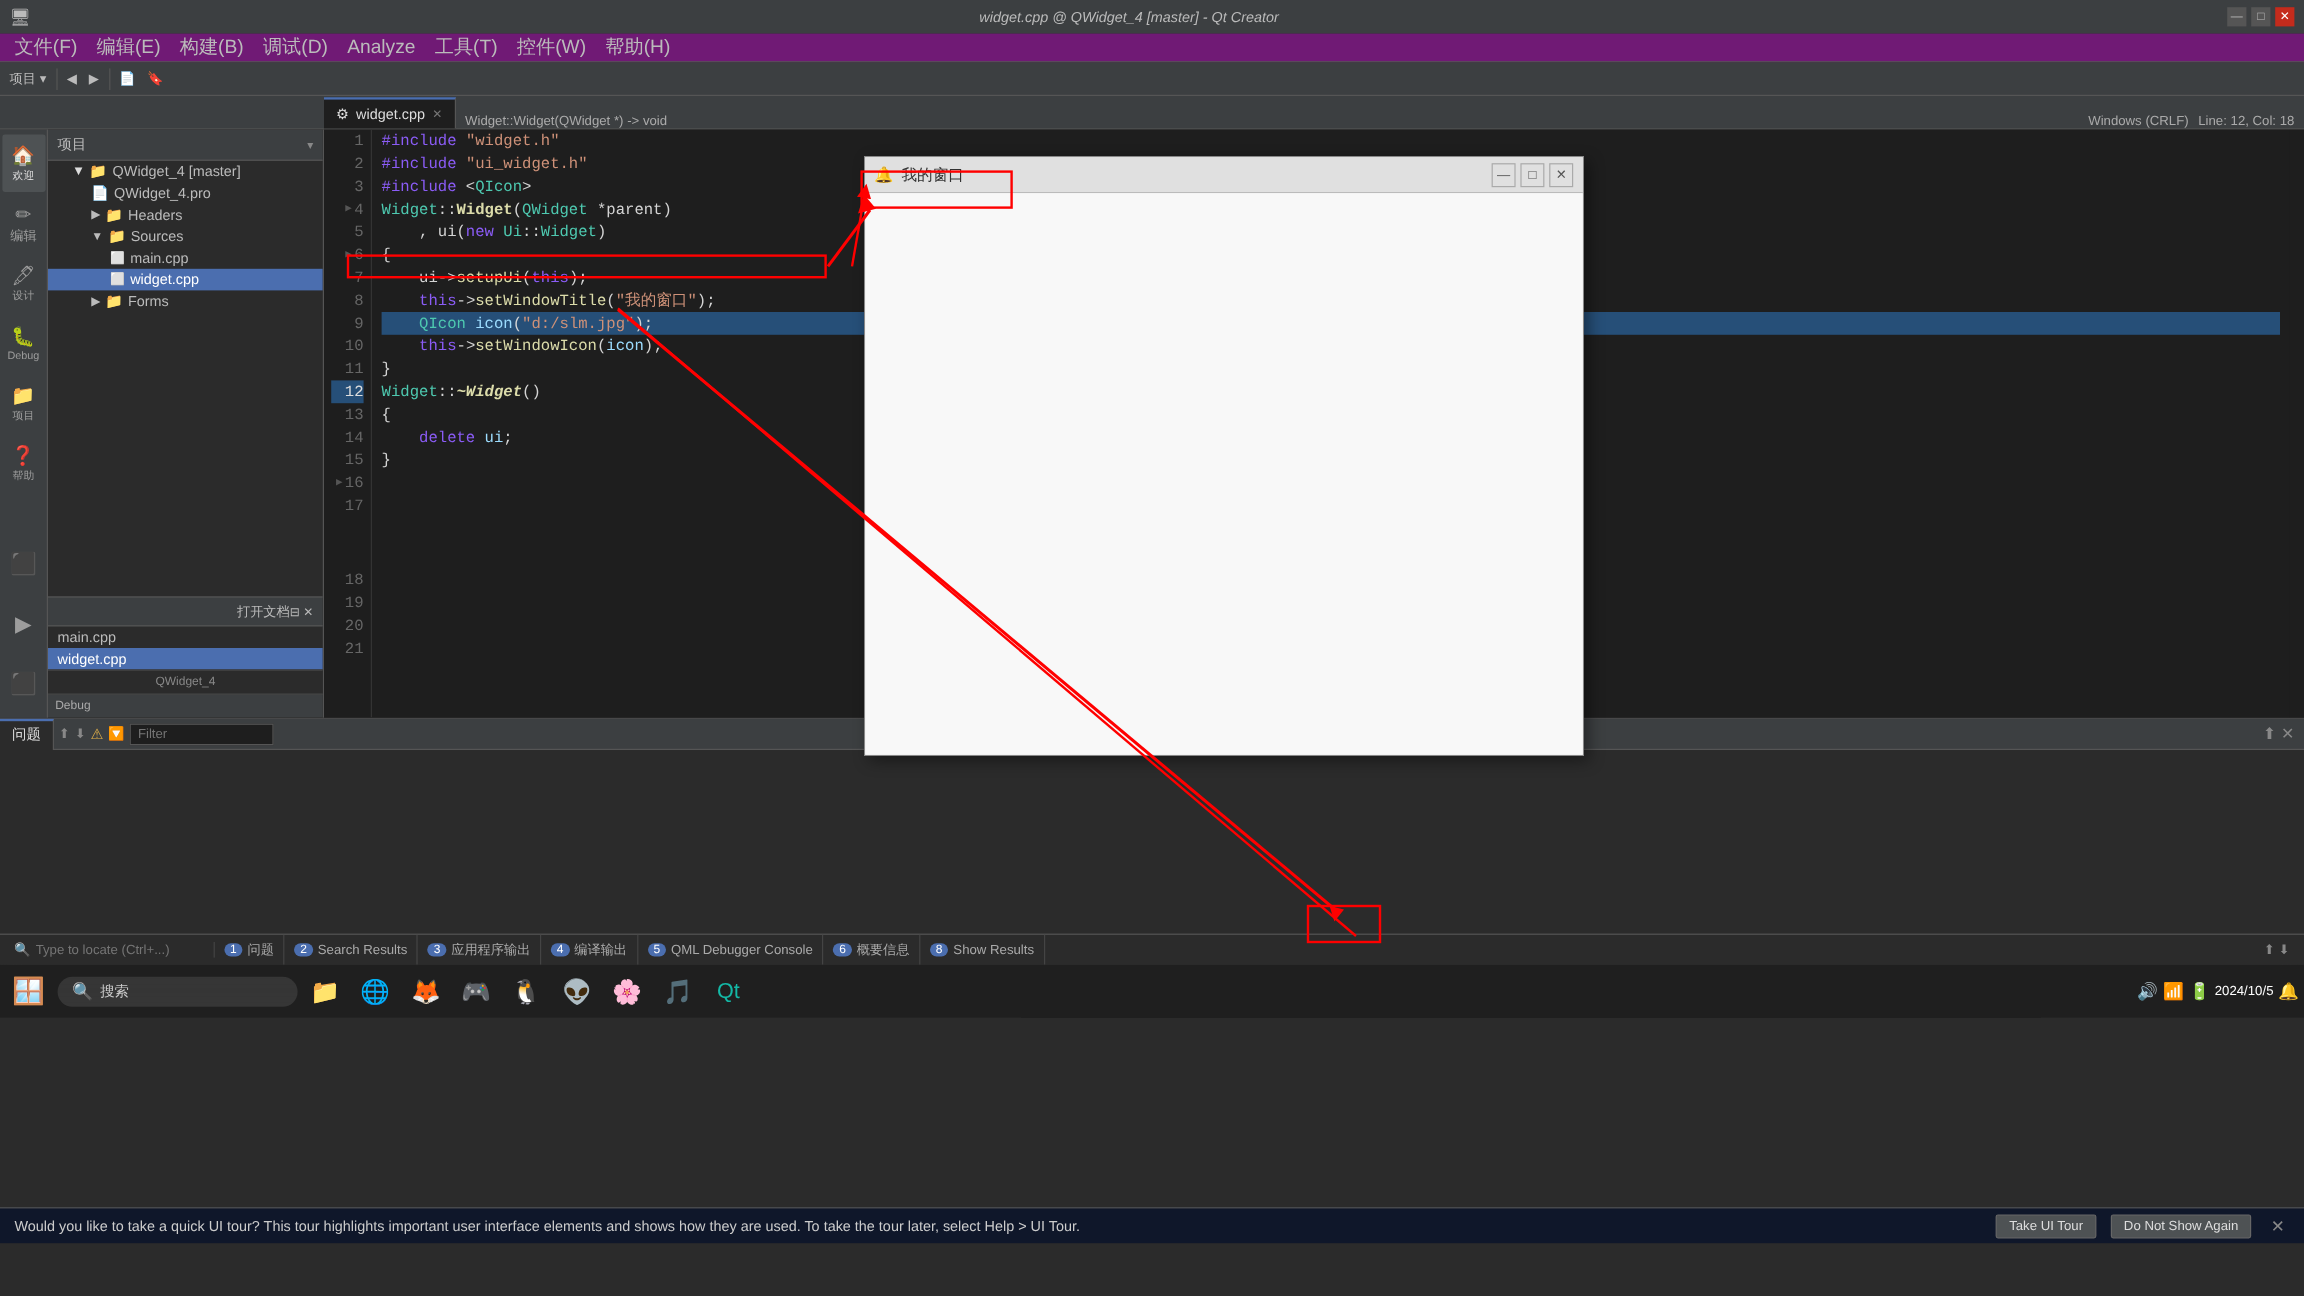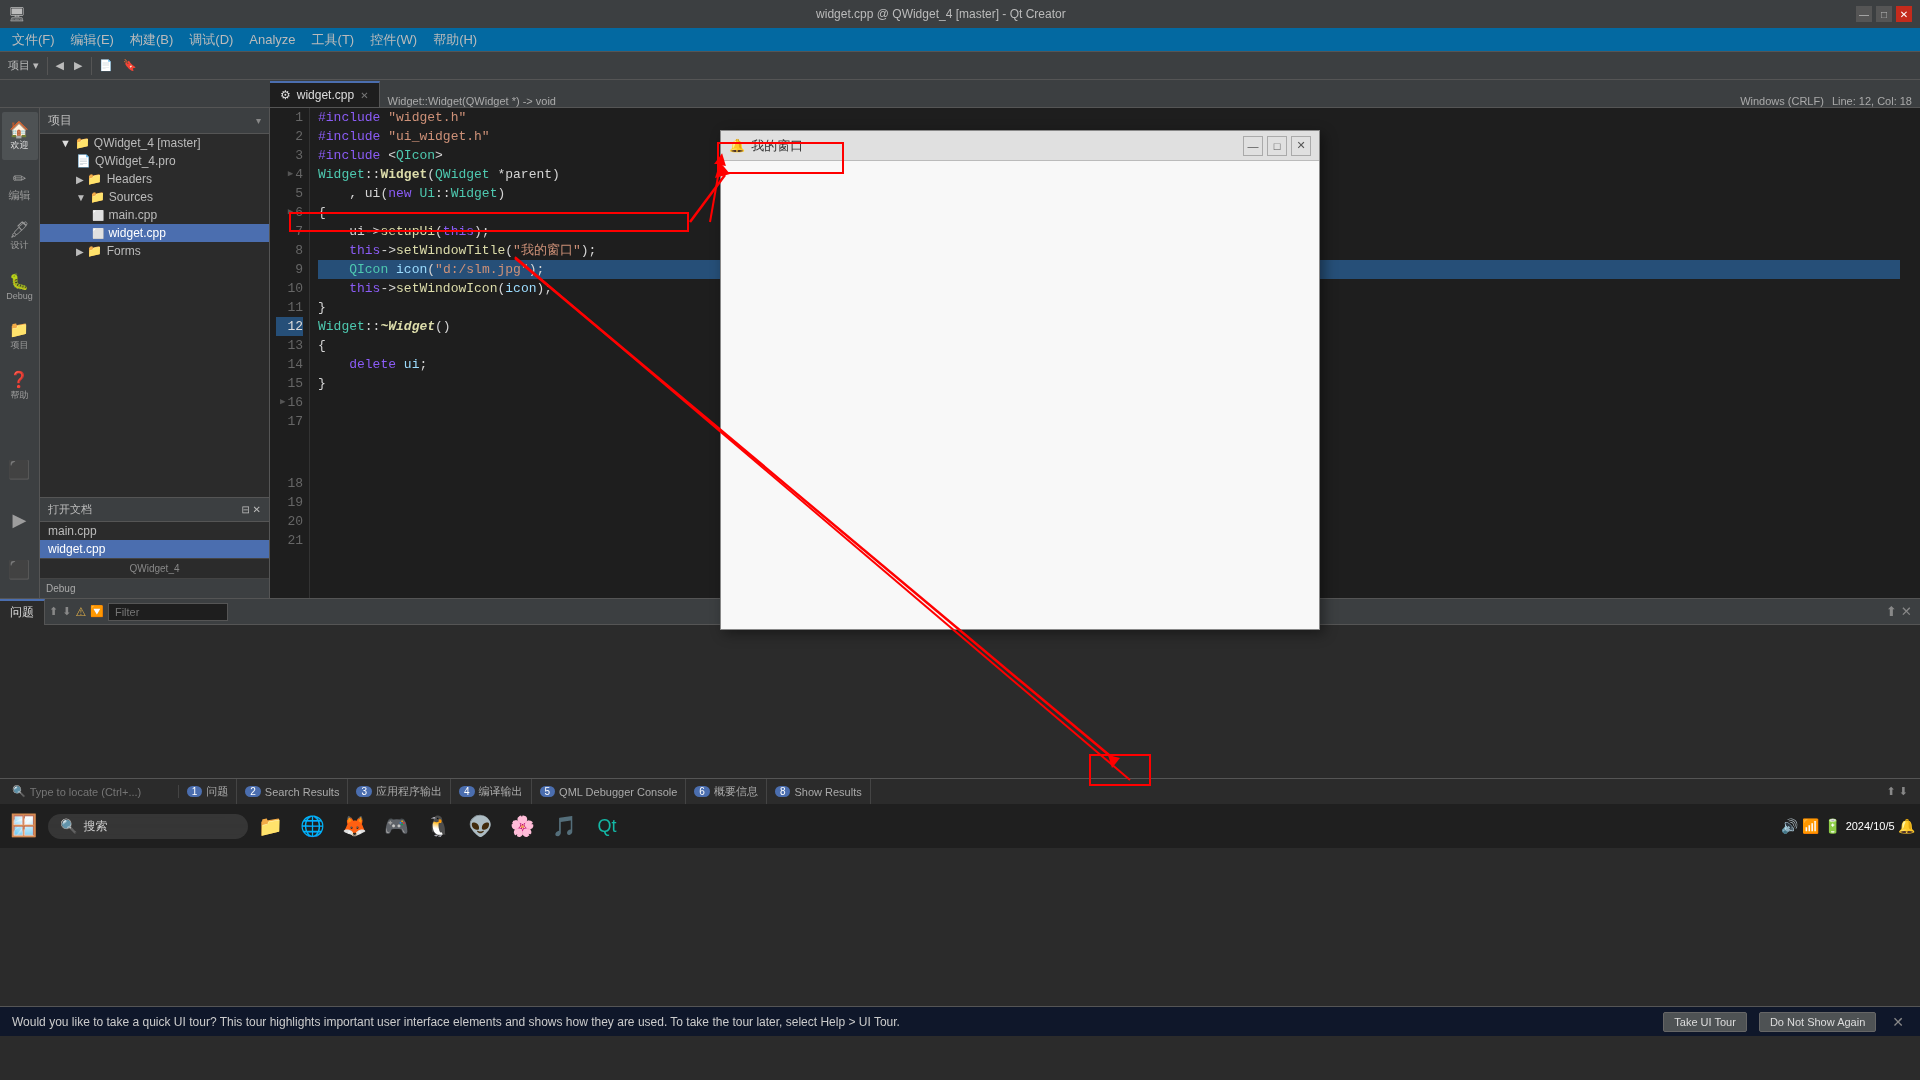--- a/index.html
+++ b/index.html
@@ -9,33 +9,33 @@
     .title-bar {
       height: 28px;
       background: #3c3f41;
       display: flex;
       align-items: center;
       justify-content: space-between;
       padding: 0 8px;
       color: #bbb;
       font-size: 12px;
     }
-    .title-bar-title { flex: 1; text-align: center; }
+    .title-bar-title { flex: 1; text-align: center; font-style: italic; }
     .title-bar-controls { display: flex; gap: 4px; }
     .title-bar-btn { width: 16px; height: 16px; background: #555; border: none; cursor: pointer; color: #bbb; font-size: 10px; display: flex; align-items: center; justify-content: center; }
 
     
     .menu-bar {
       height: 24px;
-      background: #0369a1;
+      background: #701a75;
       display: flex;
       align-items: center;
       padding: 0 4px;
       color: #bbb;
-      font-size: 13px;
+      font-size: 16px;
       border-bottom: 1px solid #555;
     }
     .menu-item { padding: 0 8px; cursor: pointer; height: 100%; display: flex; align-items: center; }
 
     
     .toolbar {
       height: 28px;
       background: #3c3f41;
       display: flex;
       align-items: center;
@@ -218,21 +218,21 @@
     .taskbar-right { margin-left: auto; display: flex; align-items: center; gap: 4px; color: #fff; font-size: 11px; }
 
     
     .open-files-header {
       padding: 4px 8px;
       color: #bbb;
       font-size: 11px;
       background: #3c3f41;
       display: flex;
       align-items: center;
-      justify-content: space-between;
+      justify-content: flex-end;
       border-bottom: 1px solid #555;
       border-top: 1px solid #555;
     }
 
     
     .popup-window {
       position: absolute;
       top: 130px;
       left: 720px;
       width: 600px;

